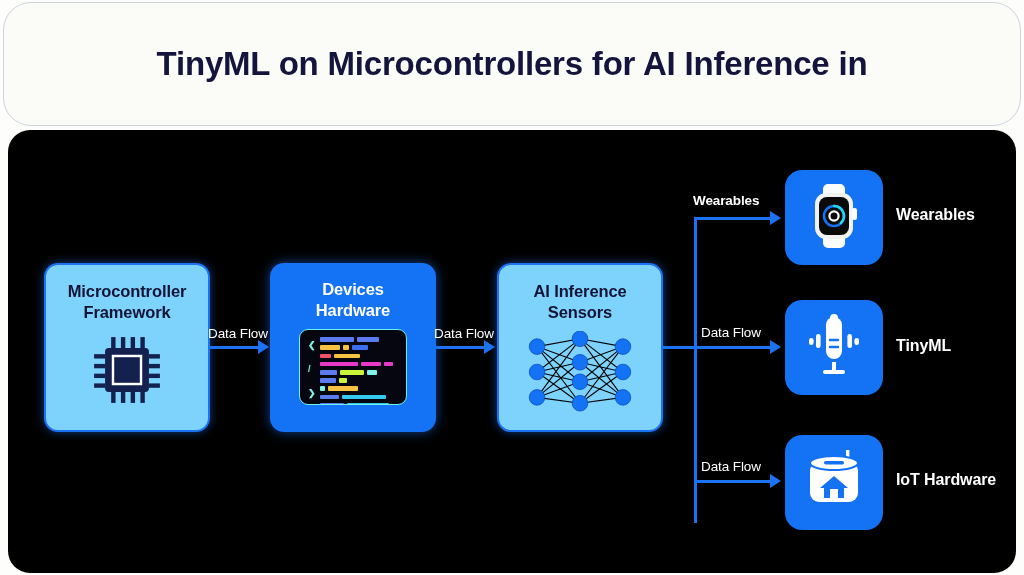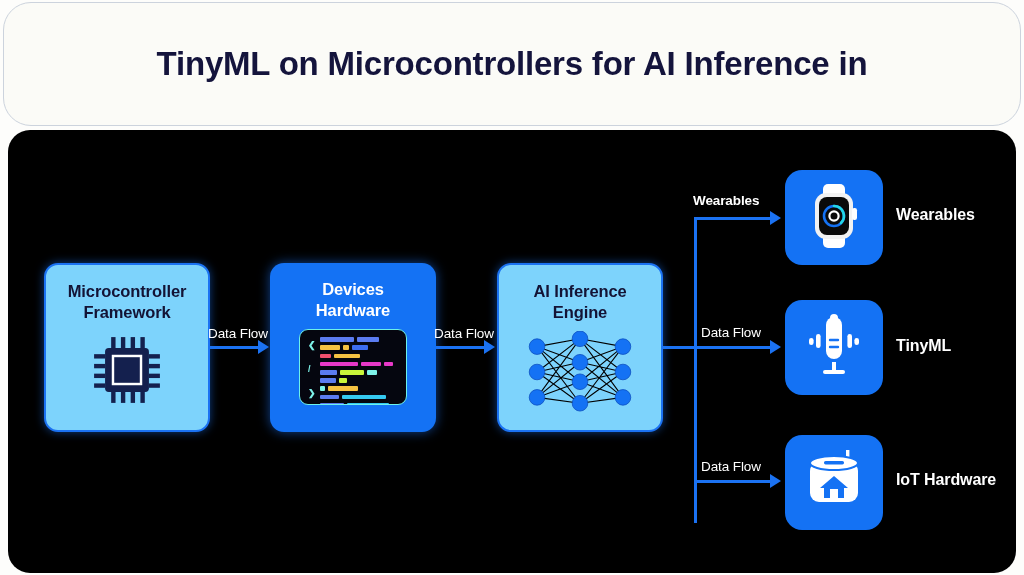--- a/index.html
+++ b/index.html
@@ -219,21 +219,21 @@
               <i style="width: 24px; background: rgb(91, 124, 240);"></i>
               <i style="width: 42px; background: rgb(53, 201, 240);"></i>
             </div>
           </div>
       </div>
     </div>
 
     <div class="node node-light" id="node-ai">
       <div class="node-title">
         <span>AI Inference</span><br>
-        <span>Engine</span>
+        <span>Sensors</span>
       </div>
       <div class="node-icon">
         <svg width="118" height="82" viewBox="0 0 120 84">
           <g stroke="#000" stroke-width="1.1" fill="none">
             <path d="M16,16 L60,8 M16,16 L60,32 M16,16 L60,52 M16,16 L60,74
                      M16,42 L60,8 M16,42 L60,32 M16,42 L60,52 M16,42 L60,74
                      M16,68 L60,8 M16,68 L60,32 M16,68 L60,52 M16,68 L60,74
                      M60,8 L104,16 M60,8 L104,42 M60,8 L104,68
                      M60,32 L104,16 M60,32 L104,42 M60,32 L104,68
                      M60,52 L104,16 M60,52 L104,42 M60,52 L104,68

